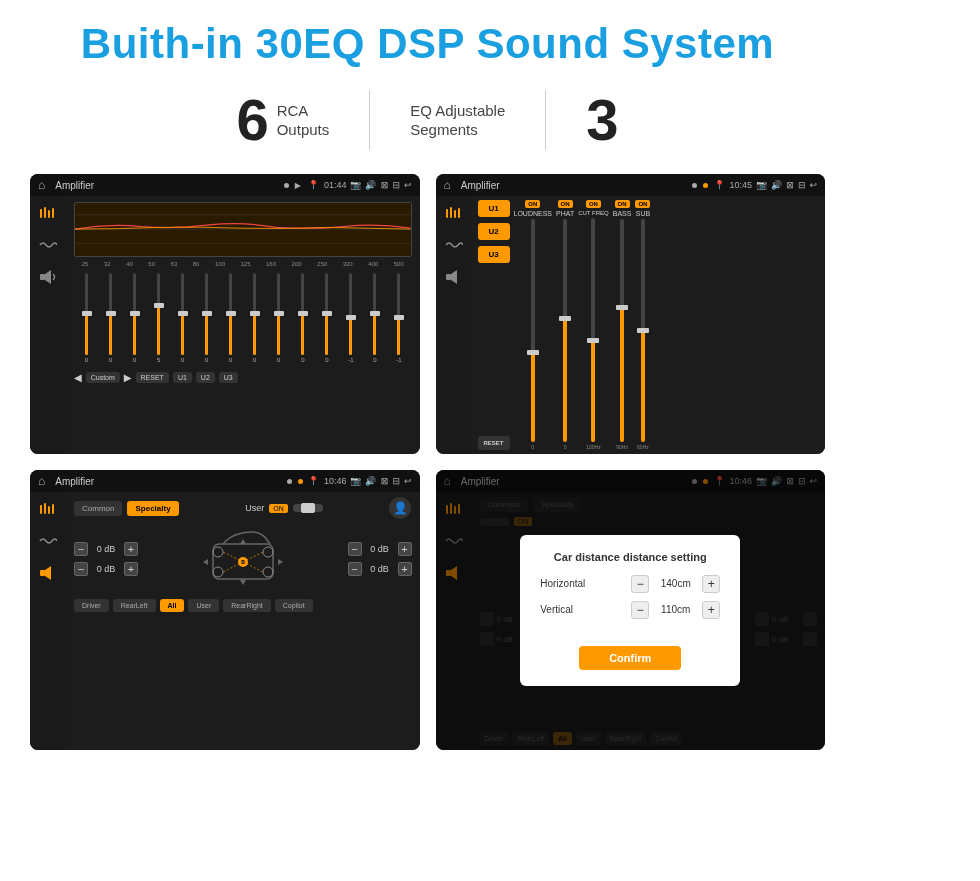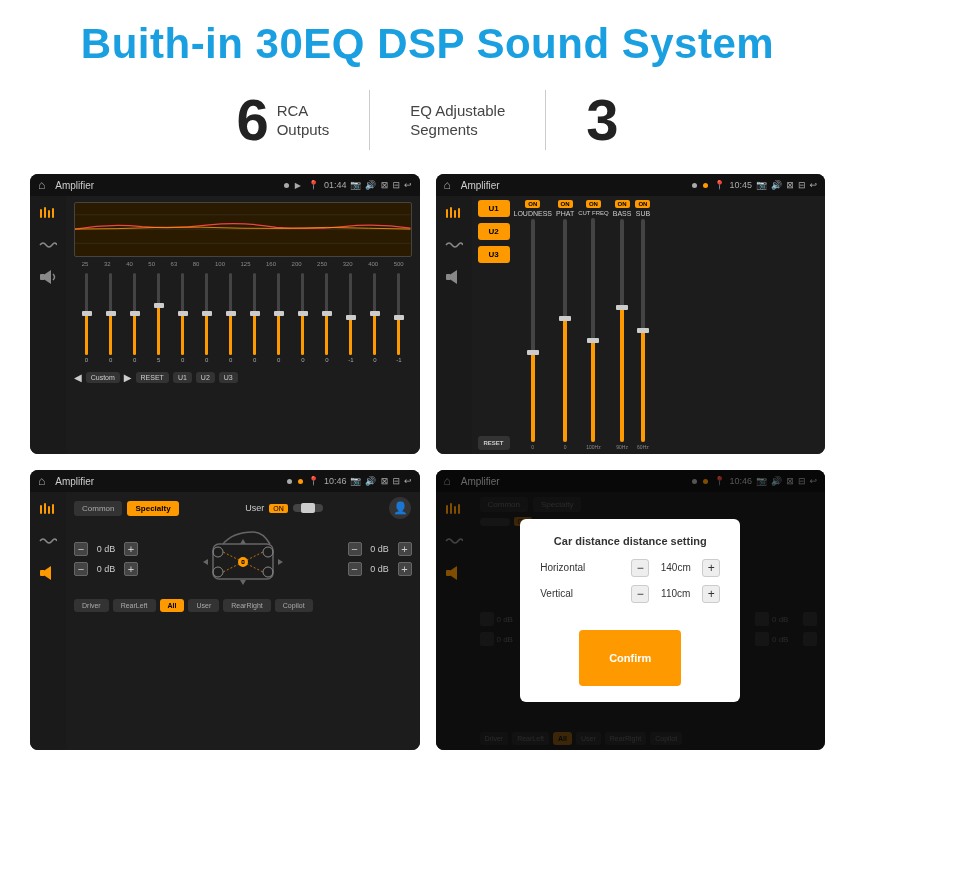--- a/index.html
+++ b/index.html
@@ -437,21 +437,21 @@
       min-width: 45px;
       text-align: center;
     }
     .dialog-confirm-btn {
       display: block;
       margin: 27px auto 0;
       background: #f90;
       color: #fff;
       font-size: 11px;
       font-weight: bold;
-      padding: 22px 30px;
+      padding: 6px 30px;
       border: none;
       border-radius: 4px;
       cursor: pointer;
     }
 
     
     .car-svg {
       width: 90px;
       height: 70px;
     }

